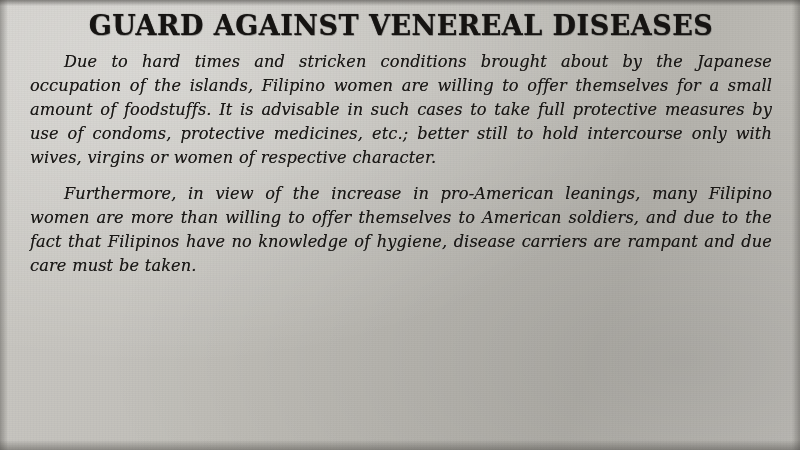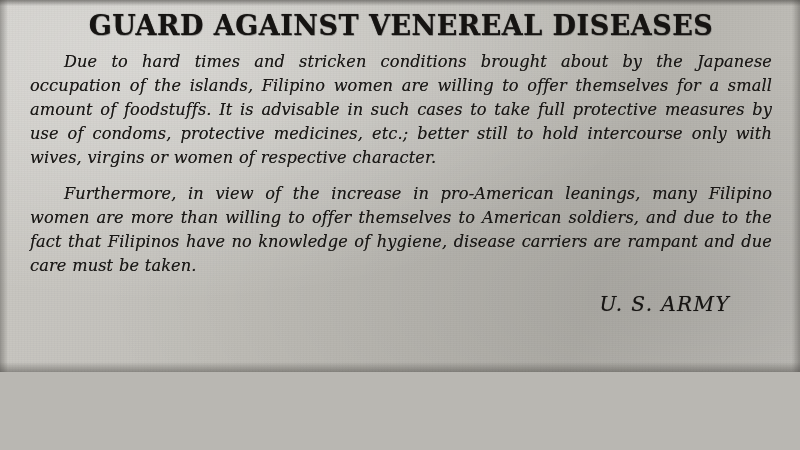--- a/index.html
+++ b/index.html
@@ -9,21 +9,21 @@
   }
   body {
     width: 800px;
     height: 450px;
     overflow: hidden;
     font-family: "DejaVu Serif", serif;
   }
   #page {
     position: relative;
     width: 800px;
-    height: 372px;
+    height: 450px;
     background: #c3c1bc;
     background-image:
       radial-gradient(ellipse at 20% 15%, rgba(255,255,255,0.35), rgba(255,255,255,0) 55%),
       radial-gradient(ellipse at 85% 80%, rgba(0,0,0,0.10), rgba(0,0,0,0) 60%),
       linear-gradient(110deg, #cbc9c4 0%, #c0beb8 40%, #b8b6b0 75%, #c5c3be 100%);
     box-sizing: border-box;
     padding: 10px 28px 6px 30px;
   }
   
   #grain {
@@ -117,20 +117,19 @@
 
 <div id="page">
 
   <h1 id="heading">GUARD AGAINST VENEREAL DISEASES</h1>
 
   <div id="body-copy">
     <p class="tight">Due to hard times and stricken conditions brought about by the Japanese occupation of the islands, Filipino women are willing to offer themselves for a small amount of foodstuffs.    It is advisable in such cases to take full protective measures by use of condoms, protective medicines, etc.; better still to hold intercourse only with wives, virgins or women of respective character.</p>
     <p class="tight">Furthermore, in view of the increase in pro-American leanings, many Filipino women are more than willing to offer themselves to American soldiers, and due to the fact that Filipinos have no knowledge of hygiene, disease carriers are rampant and due care must be taken.</p>
   </div>
 
-  <div id="signature">U. S. ARMY</div>
 
   <div id="grain"></div>
   <div id="edge-top"></div>
   <div id="edge-bottom"></div>
   <div id="edge-left"></div>
   <div id="edge-right"></div>
 </div>
 
 </body></html>

